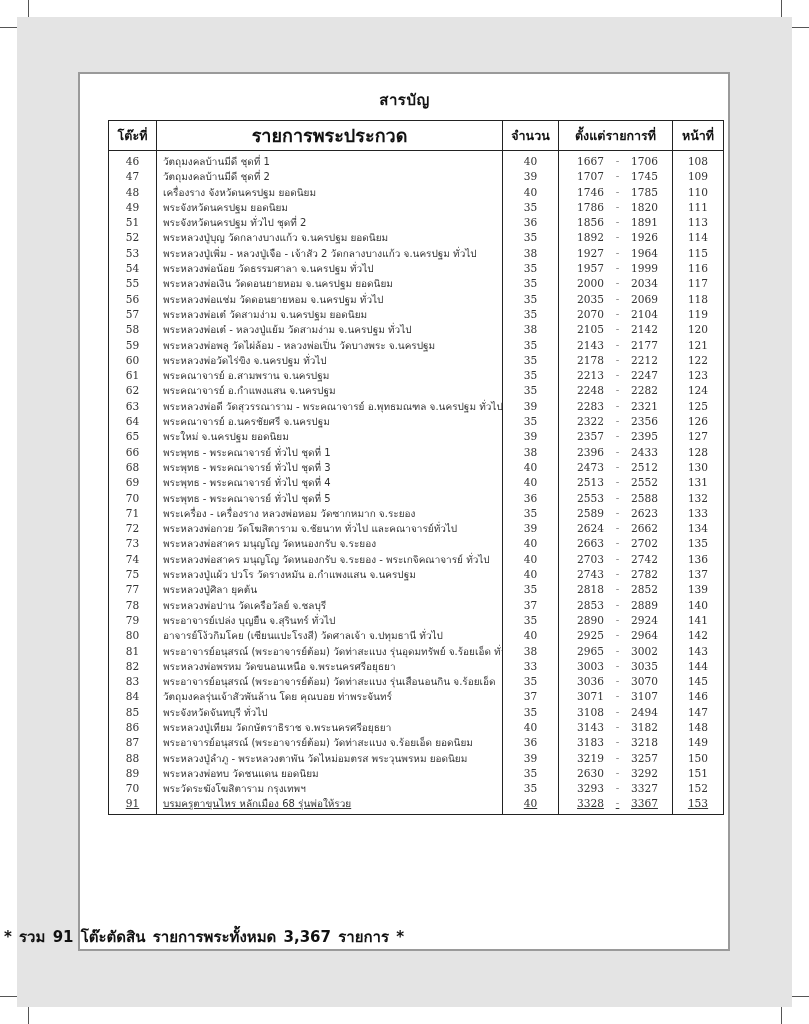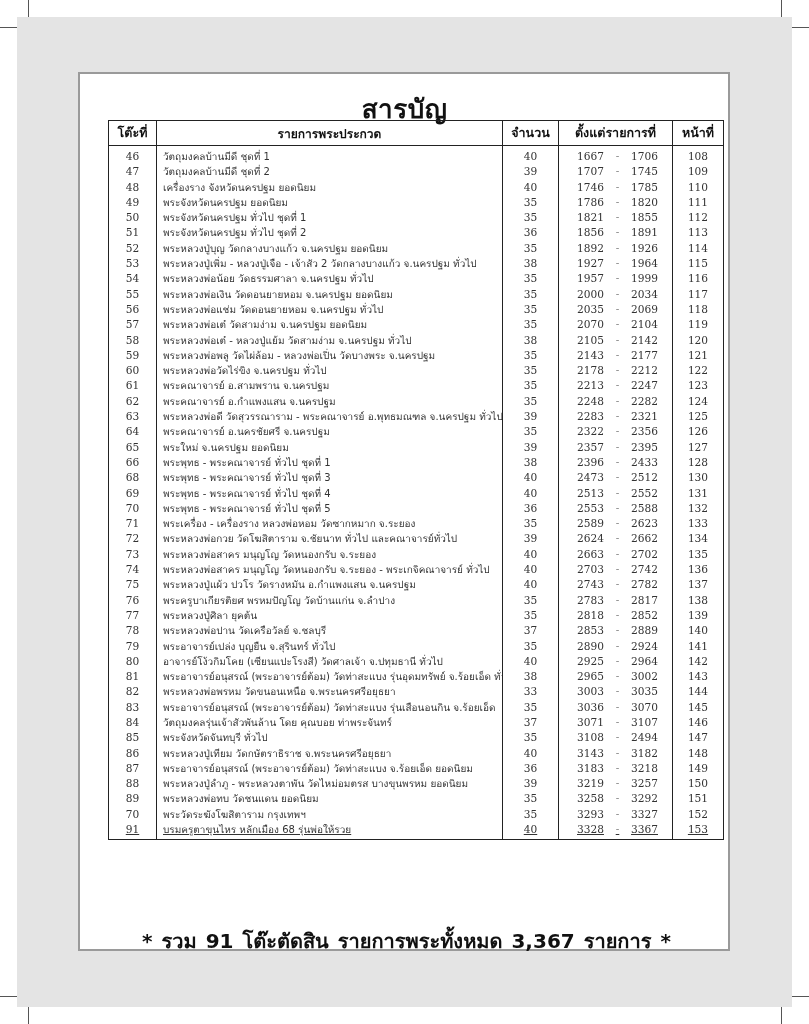--- a/index.html
+++ b/index.html
@@ -16,21 +16,21 @@
   }
   .panel {
     position:absolute; left:78px; top:72px; width:652px; height:879px;
     background:#ffffff;
     border:2px solid #9a9a9a;
     box-sizing:border-box;
   }
   .title {
     position:absolute; left:0; right:0; top:88px; text-align:center;
     font-family:"DejaVu Sans", "Liberation Sans", sans-serif;
-    font-weight:bold; font-size:26px; color:#111; letter-spacing:0.5px;
+    font-weight:bold; font-size:15px; color:#111; letter-spacing:0.5px;
   }
   table.toc {
     position:absolute; left:108px; top:120px; width:611px;
     border-collapse:collapse; table-layout:fixed;
     font-size:10.6px;
   }
   table.toc th {
     border:1.5px solid #222;
     font-family:"DejaVu Sans", "Liberation Sans", sans-serif;
     font-weight:bold; font-size:12.5px; height:24px; padding:0;
@@ -45,23 +45,23 @@
   table.toc tbody tr:last-child td { border-bottom:1.5px solid #222; padding-bottom:2px;text-decoration:underline; }
   .c-no { width:47px; text-align:center; }
   .c-name { width:345px; text-align:left; padding-left:6px !important;
             font-family:"DejaVu Sans", "Liberation Sans", sans-serif; font-size:10px; }
   .c-cnt { width:55px; text-align:center; }
   .c-rng { width:113px; }
   .c-pg { width:50px; text-align:center; }
   .rng { display:flex; justify-content:space-between; padding:0 14px 0 18px; }
   .rng .dash { color:#888; }
   .footer {
-    position:absolute; left:4px; right:0; top:925px; text-align:center;
+    position:absolute; left:4px; right:0; top:925px; 
     font-family:"DejaVu Sans", "Liberation Sans", sans-serif;
-    font-weight:bold; font-size:20px; color:#111; word-spacing:2px;
+    font-weight:bold; font-size:15px; color:#111; word-spacing:2px;
   }
 </style>
 </head>
 <body>
 
 <div class="crop" style="left:28px;top:0;width:1px;height:22px;"></div>
 <div class="crop" style="left:0;top:27px;width:22px;height:1px;"></div>
 <div class="crop" style="left:781px;top:0;width:1px;height:22px;"></div>
 <div class="crop" style="left:787px;top:27px;width:22px;height:1px;"></div>
 <div class="crop" style="left:28px;top:1002px;width:1px;height:22px;"></div>
@@ -71,21 +71,21 @@
 
 <div class="sheet"></div>
 <div class="panel"></div>
 
 <div class="title">สารบัญ</div>
 
 <table class="toc">
   <thead>
     <tr>
       <th class="c-no">โต๊ะที่</th>
-      <th class="c-name" style="text-align:center;padding-left:0 !important;font-size:12px;">รายการพระประกวด</th>
+      <th class="c-name" style="text-align:center;padding-left:0 !important;font-size:18px;">รายการพระประกวด</th>
       <th class="c-cnt">จำนวน</th>
       <th class="c-rng">ตั้งแต่รายการที่</th>
       <th class="c-pg">หน้าที่</th>
     </tr>
   </thead>
   <tbody id="toc-body">
       <tr>
         <td class="c-no">46</td>
         <td class="c-name">วัตถุมงคลบ้านมีดี ชุดที่ 1</td>
         <td class="c-cnt">40</td>
@@ -131,33 +131,20 @@
         <td class="c-rng">
           <div class="rng">
             <span>1786</span>
             <span class="dash">-</span>
             <span>1820</span>
           </div>
         </td>
         <td class="c-pg">111</td>
       </tr>
       <tr>
-        <td class="c-no">50</td>
-        <td class="c-name">พระจังหวัดนครปฐม ทั่วไป ชุดที่ 1</td>
-        <td class="c-cnt">35</td>
-        <td class="c-rng">
-          <div class="rng">
-            <span>1821</span>
-            <span class="dash">-</span>
-            <span>1855</span>
-          </div>
-        </td>
-        <td class="c-pg">112</td>
-      </tr>
-      <tr>
         <td class="c-no">51</td>
         <td class="c-name">พระจังหวัดนครปฐม ทั่วไป ชุดที่ 2</td>
         <td class="c-cnt">36</td>
         <td class="c-rng">
           <div class="rng">
             <span>1856</span>
             <span class="dash">-</span>
             <span>1891</span>
           </div>
         </td>
@@ -456,33 +443,20 @@
         <td class="c-rng">
           <div class="rng">
             <span>2743</span>
             <span class="dash">-</span>
             <span>2782</span>
           </div>
         </td>
         <td class="c-pg">137</td>
       </tr>
       <tr>
-        <td class="c-no">76</td>
-        <td class="c-name">พระครูบาเกียรติยศ พรหมปัญโญ วัดบ้านแก่น จ.ลำปาง</td>
-        <td class="c-cnt">35</td>
-        <td class="c-rng">
-          <div class="rng">
-            <span>2783</span>
-            <span class="dash">-</span>
-            <span>2817</span>
-          </div>
-        </td>
-        <td class="c-pg">138</td>
-      </tr>
-      <tr>
         <td class="c-no">77</td>
         <td class="c-name">พระหลวงปู่ศิลา ยุคต้น</td>
         <td class="c-cnt">35</td>
         <td class="c-rng">
           <div class="rng">
             <span>2818</span>
             <span class="dash">-</span>
             <span>2852</span>
           </div>
         </td>
@@ -613,38 +587,38 @@
           <div class="rng">
             <span>3183</span>
             <span class="dash">-</span>
             <span>3218</span>
           </div>
         </td>
         <td class="c-pg">149</td>
       </tr>
       <tr>
         <td class="c-no">88</td>
-        <td class="c-name">พระหลวงปู่ลำภู - พระหลวงตาพัน วัดไหม่อมตรส บางขุนพรหม  ยอดนิยม</td>
+        <td class="c-name">พระหลวงปู่ลำภู - พระหลวงตาพัน วัดไหม่อมตรส พระวุนพรหม  ยอดนิยม</td>
         <td class="c-cnt">39</td>
         <td class="c-rng">
           <div class="rng">
             <span>3219</span>
             <span class="dash">-</span>
             <span>3257</span>
           </div>
         </td>
         <td class="c-pg">150</td>
       </tr>
       <tr>
         <td class="c-no">89</td>
         <td class="c-name">พระหลวงพ่อทบ วัดชนแดน ยอดนิยม</td>
         <td class="c-cnt">35</td>
         <td class="c-rng">
           <div class="rng">
-            <span>3258</span>
+            <span>2630</span>
             <span class="dash">-</span>
             <span>3292</span>
           </div>
         </td>
         <td class="c-pg">151</td>
       </tr>
       <tr>
         <td class="c-no">70</td>
         <td class="c-name">พระวัดระฆังโฆสิตาราม กรุงเทพฯ</td>
         <td class="c-cnt">35</td>

